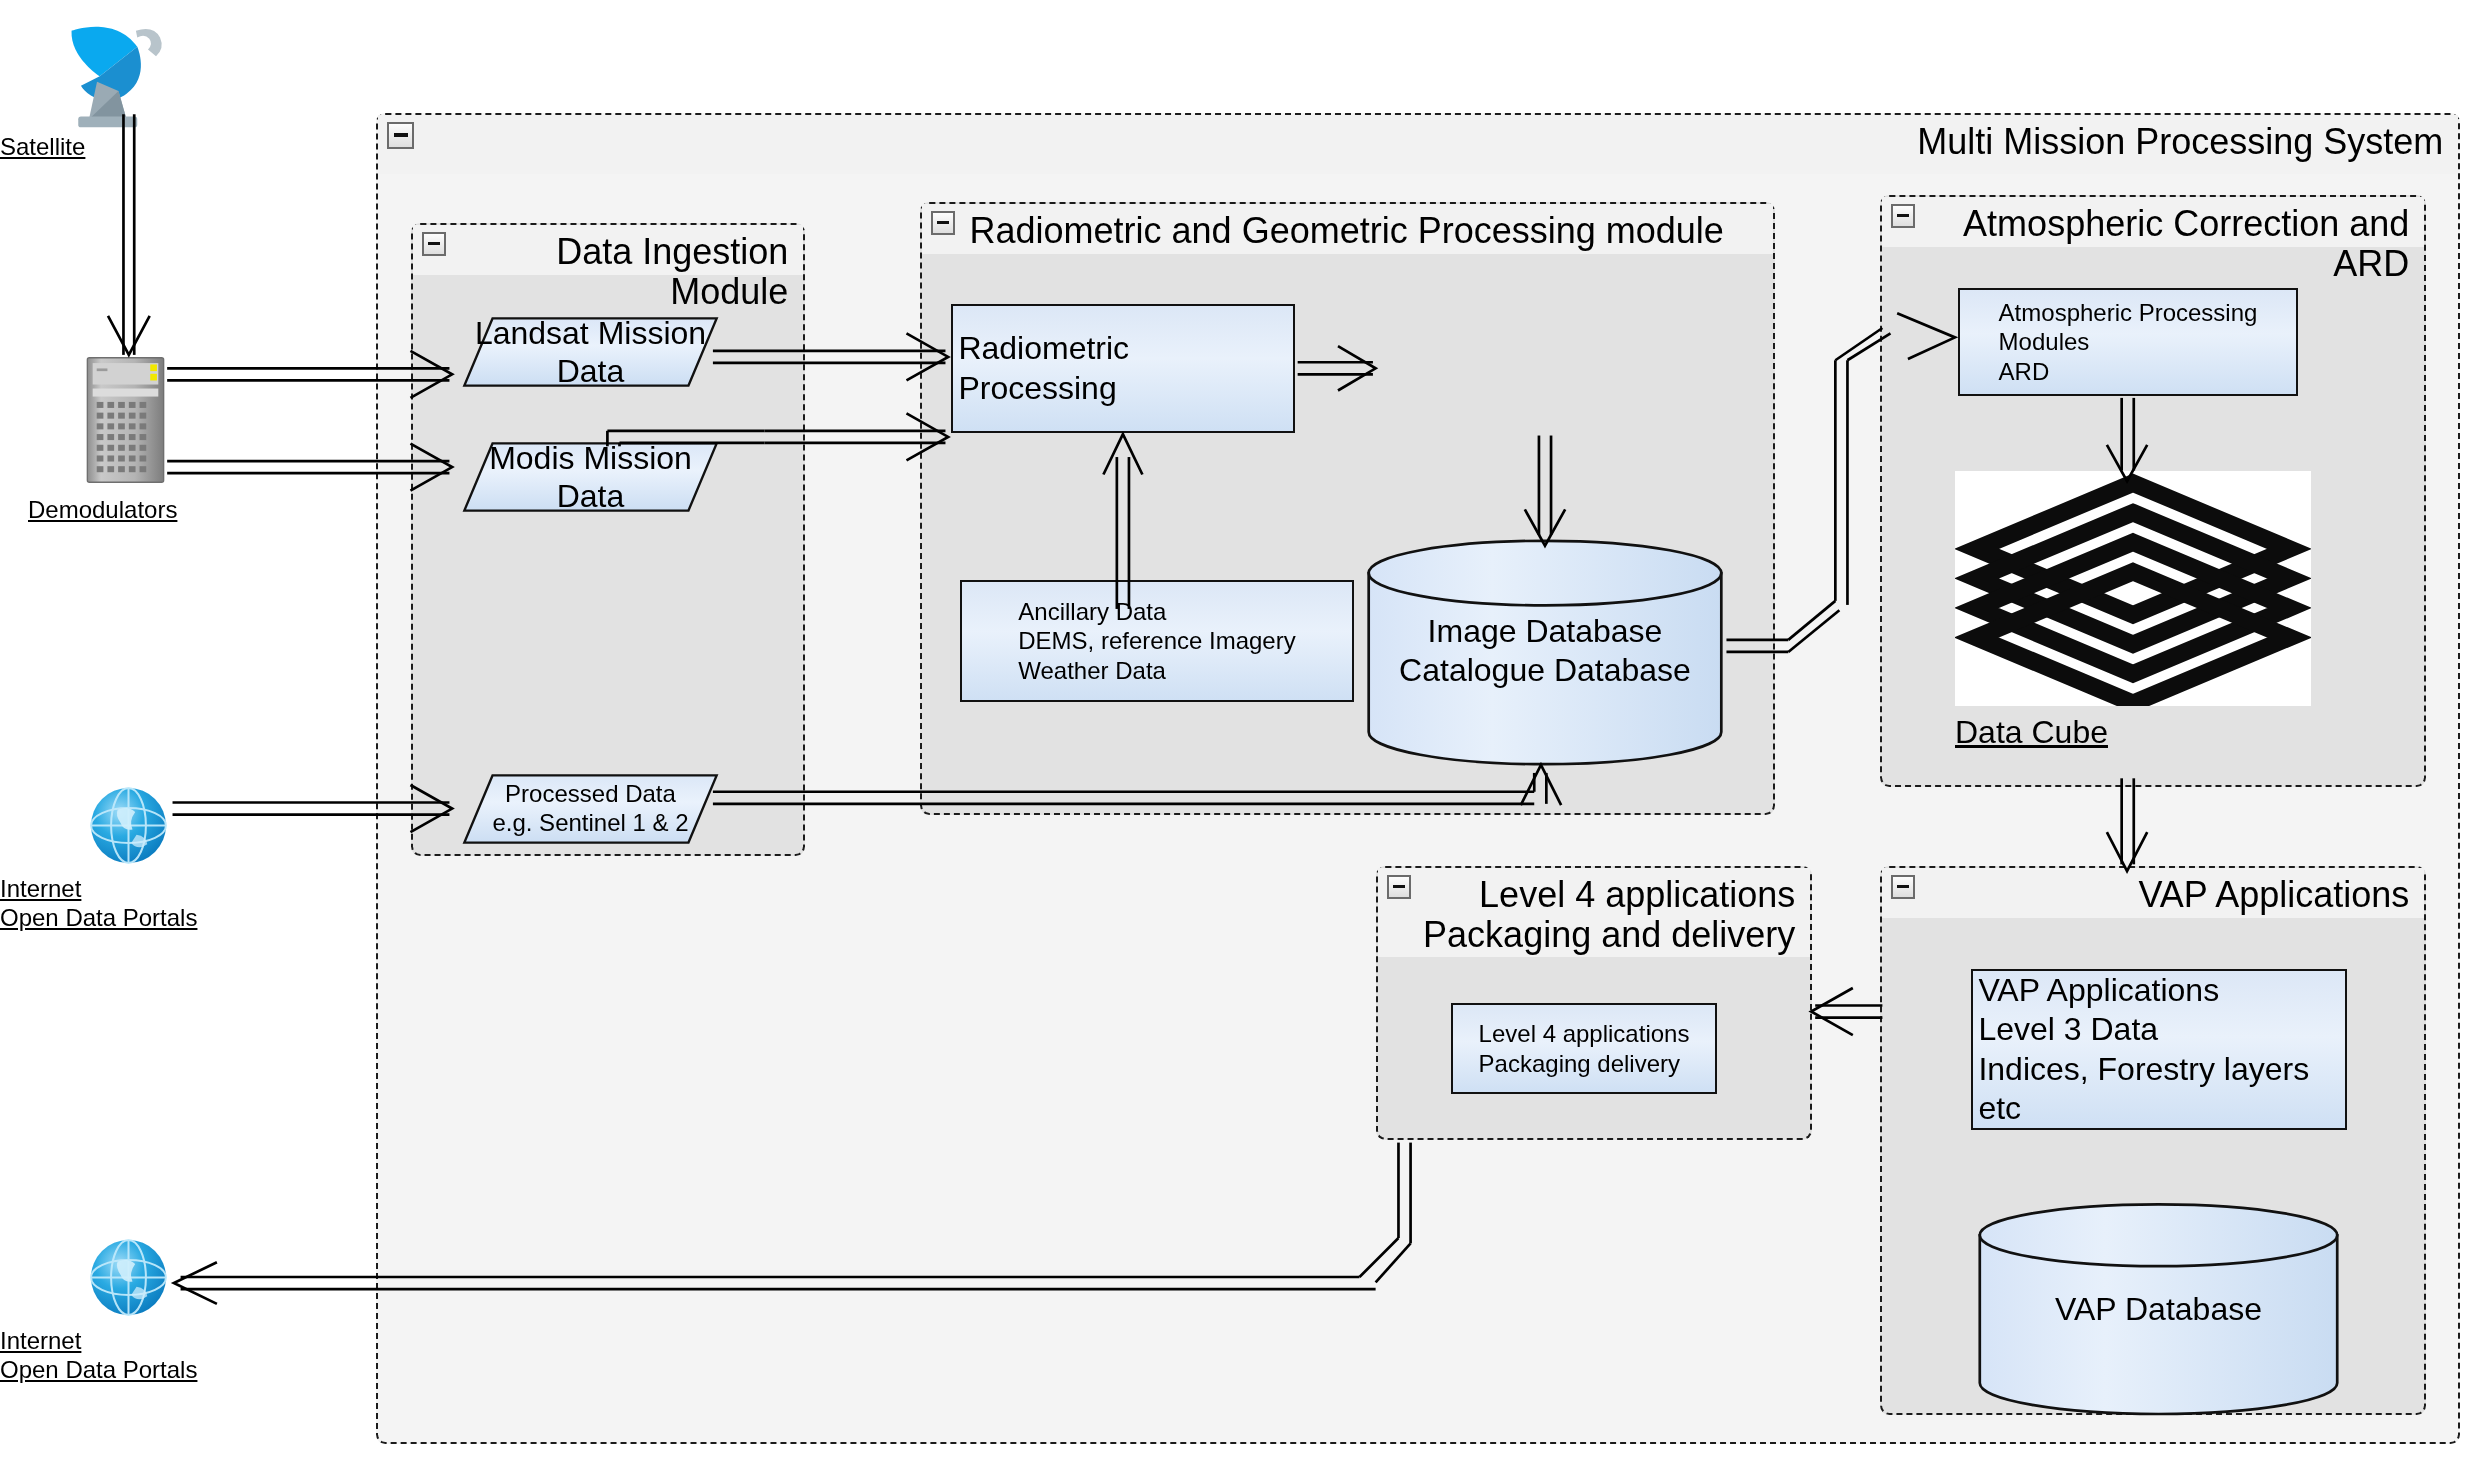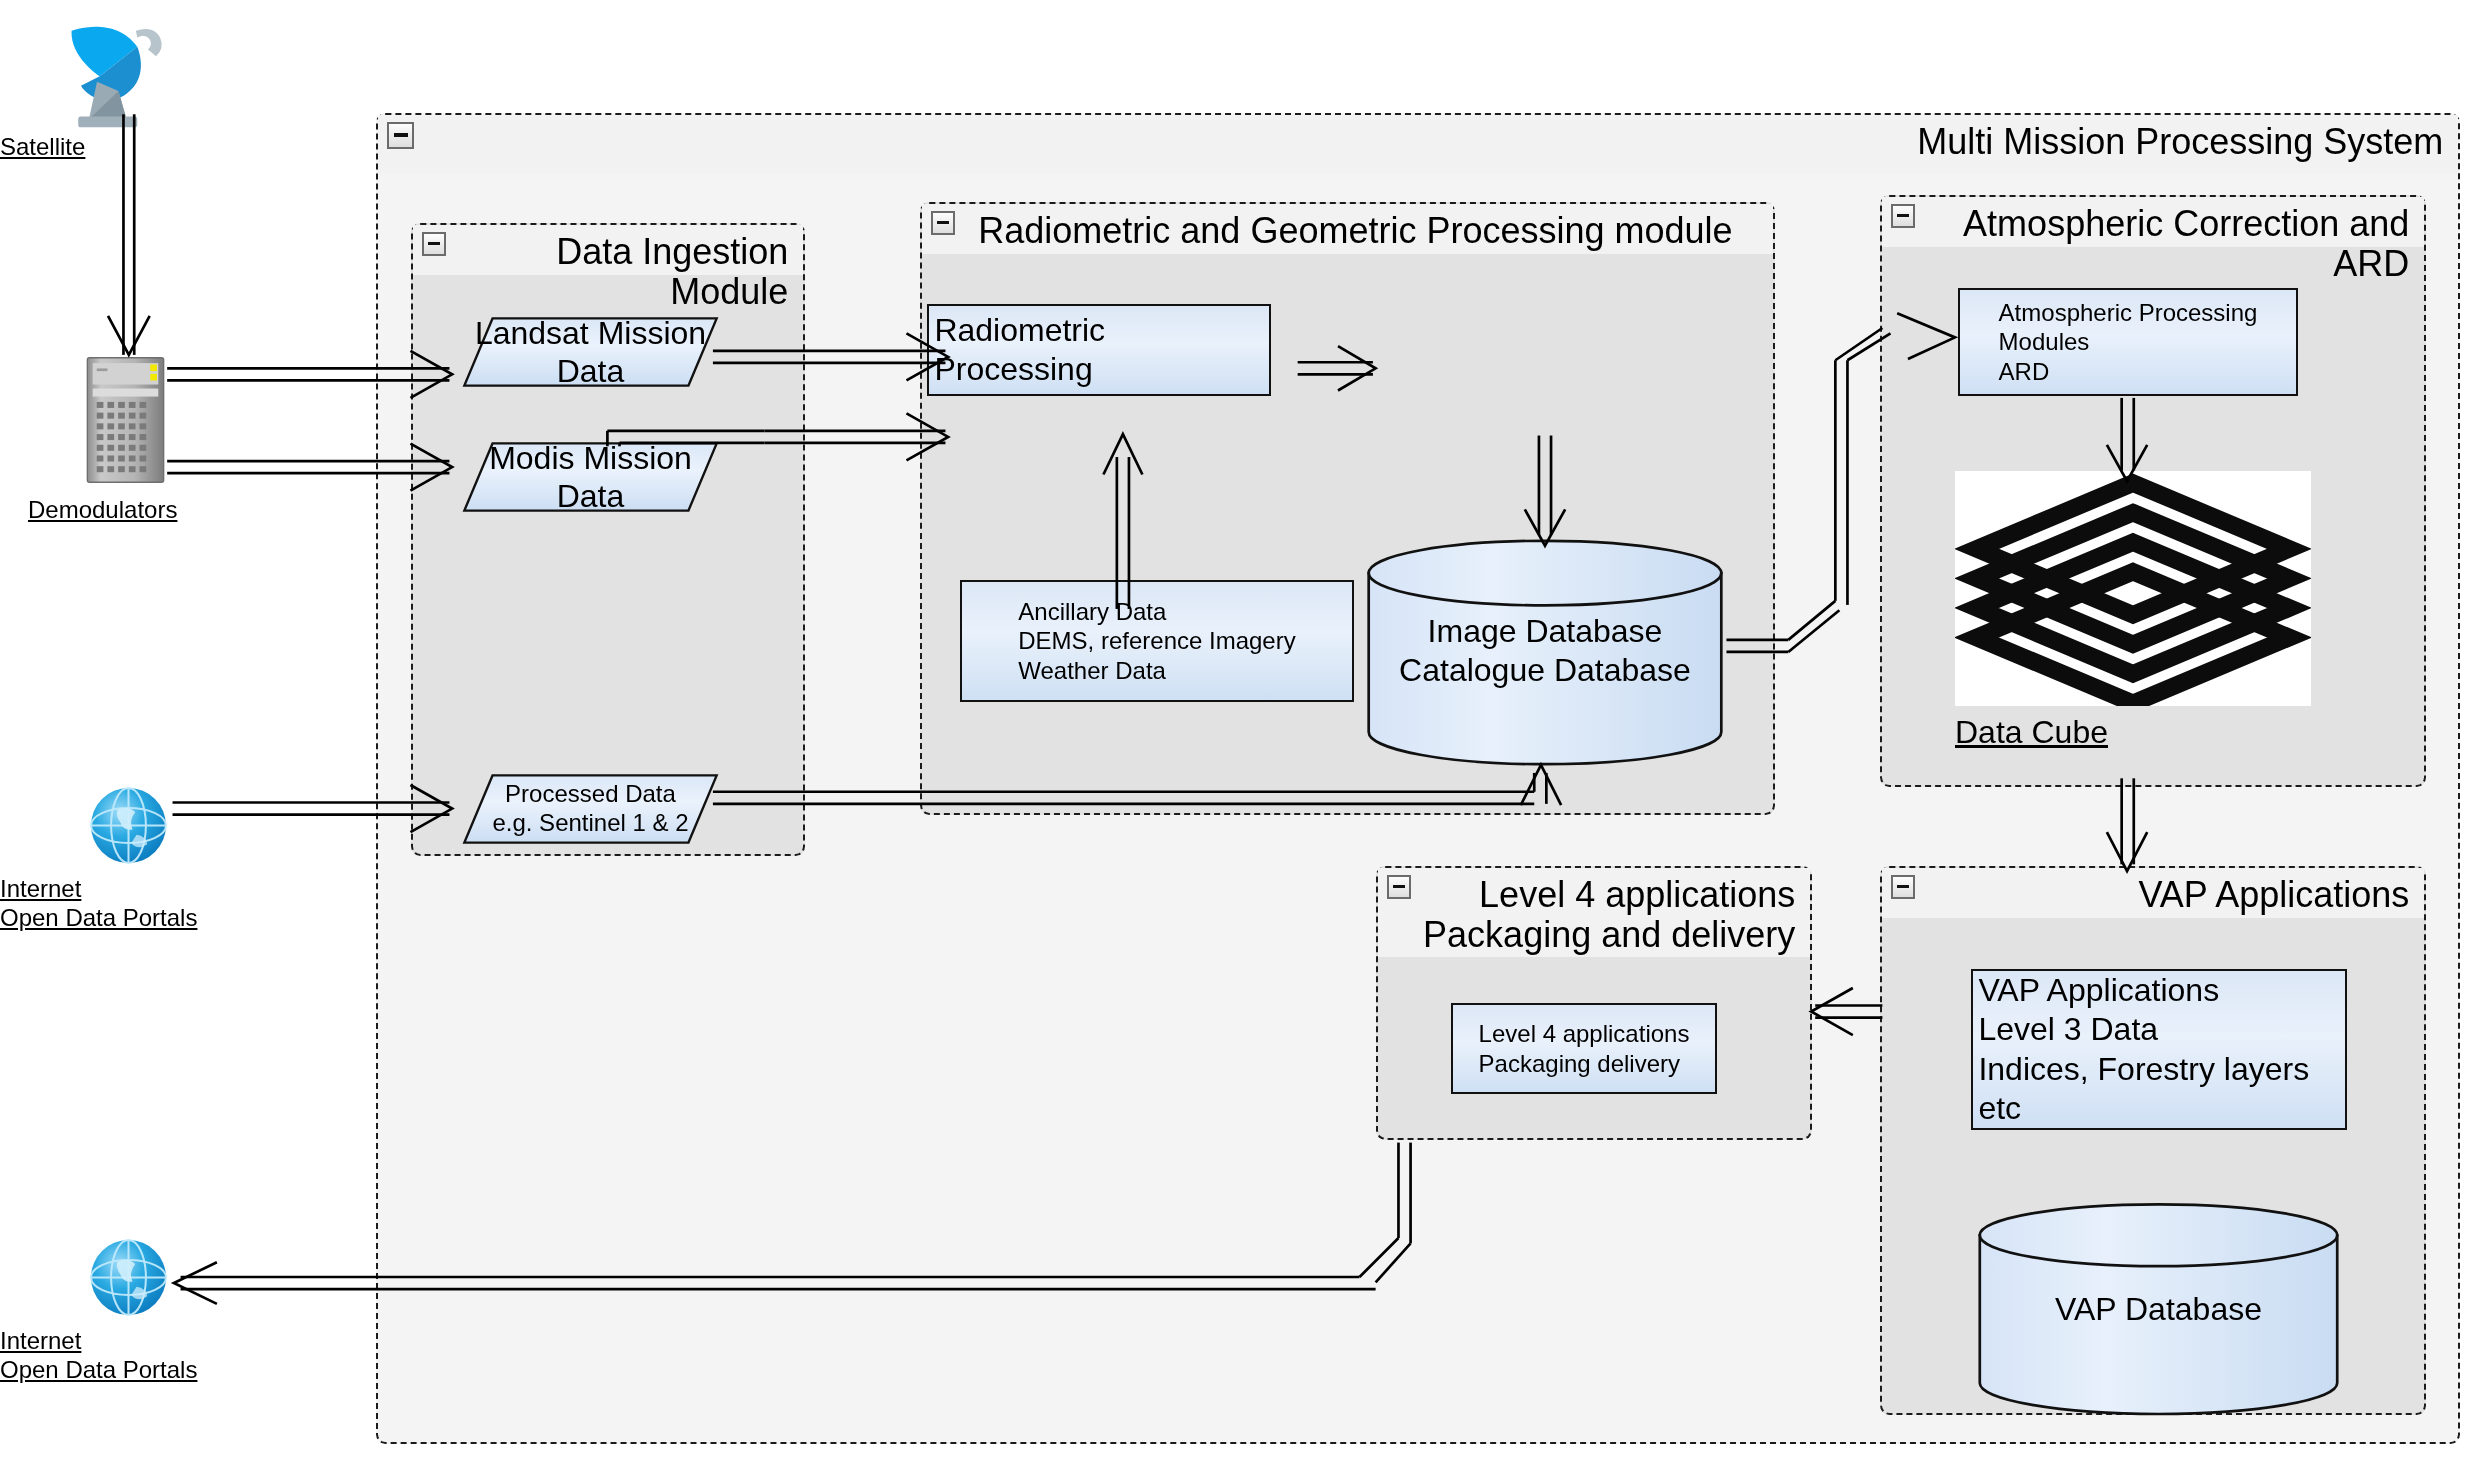--- a/index.html
+++ b/index.html
@@ -165,25 +165,25 @@
     </svg>
     <div class="para-label f36">Processed Data
 e.g. Sentinel 1 &amp; 2</div>
   </div>
 
   <div class="panel" style="left:920px;top:202px;width:855px;height:613px;">
     <div class="panel-head" style="height:50px;">
       <div class="collapse-btn" style="width:24px;height:24px;">
           <i style="width:12px;height:3.4px;"></i>
         </div>
-      <div class="panel-title f40" style="padding-right:27px;">Radiometric and Geometric Processing module</div>
-    </div>
-  </div>
-
-  <div class="node f38" style="left:927px;top:304px;width:344px;height:92px;">Radiometric Processing</div>
+      <div class="panel-title f40" style="text-align:center;padding-right:27px;">Radiometric and Geometric Processing module</div>
+    </div>
+  </div>
+
+  <div class="node f38" style="left:951px;top:304px;width:344px;height:129px;">Radiometric Processing</div>
 
 
   <div class="node f36" style="left:960px;top:580px;width:394px;height:122px;">Ancillary Data
 DEMS, reference Imagery
 Weather Data</div>
 
   <div class="cyl" style="left:1366px;top:538px;width:358px;height:229px;">
     <svg width="358" height="229" viewBox="0 0 532 340">
       <defs>
         <linearGradient id="cy1" x1="0" y1="0" x2="1" y2="0">

